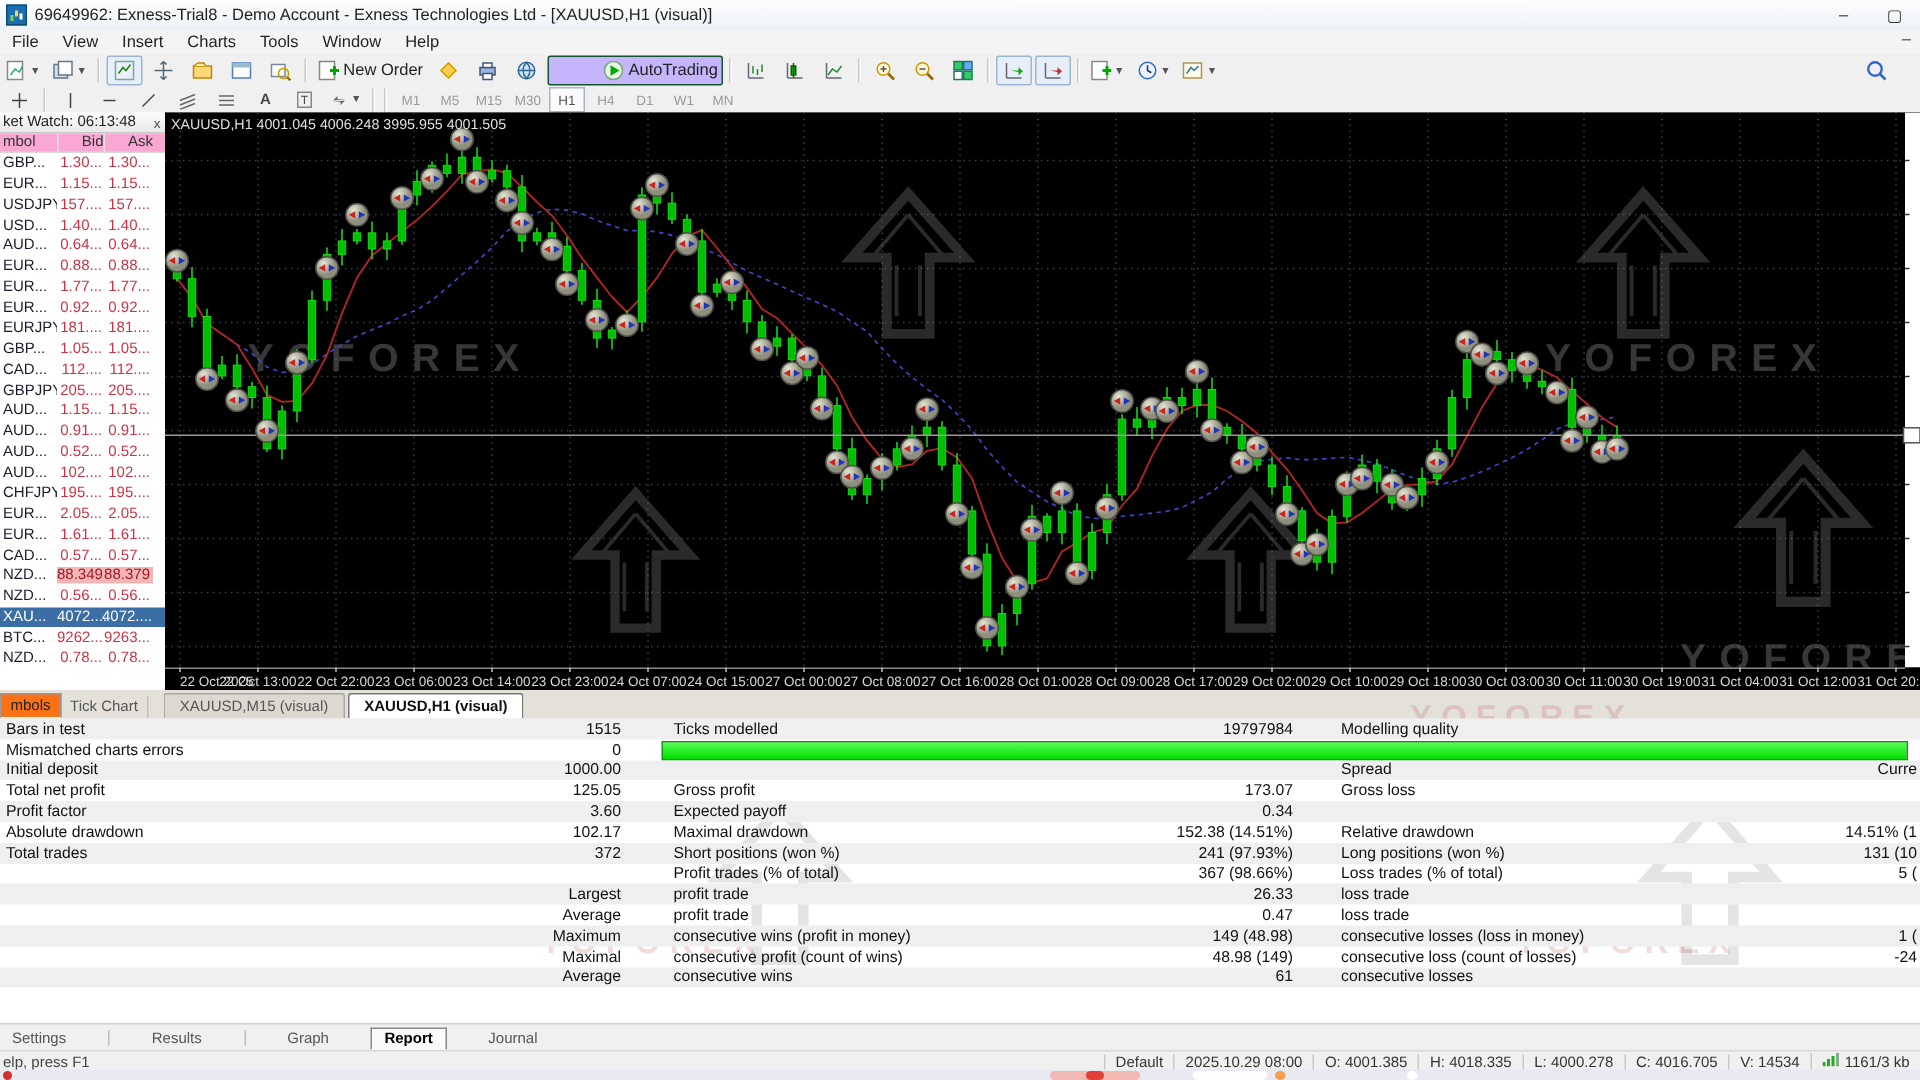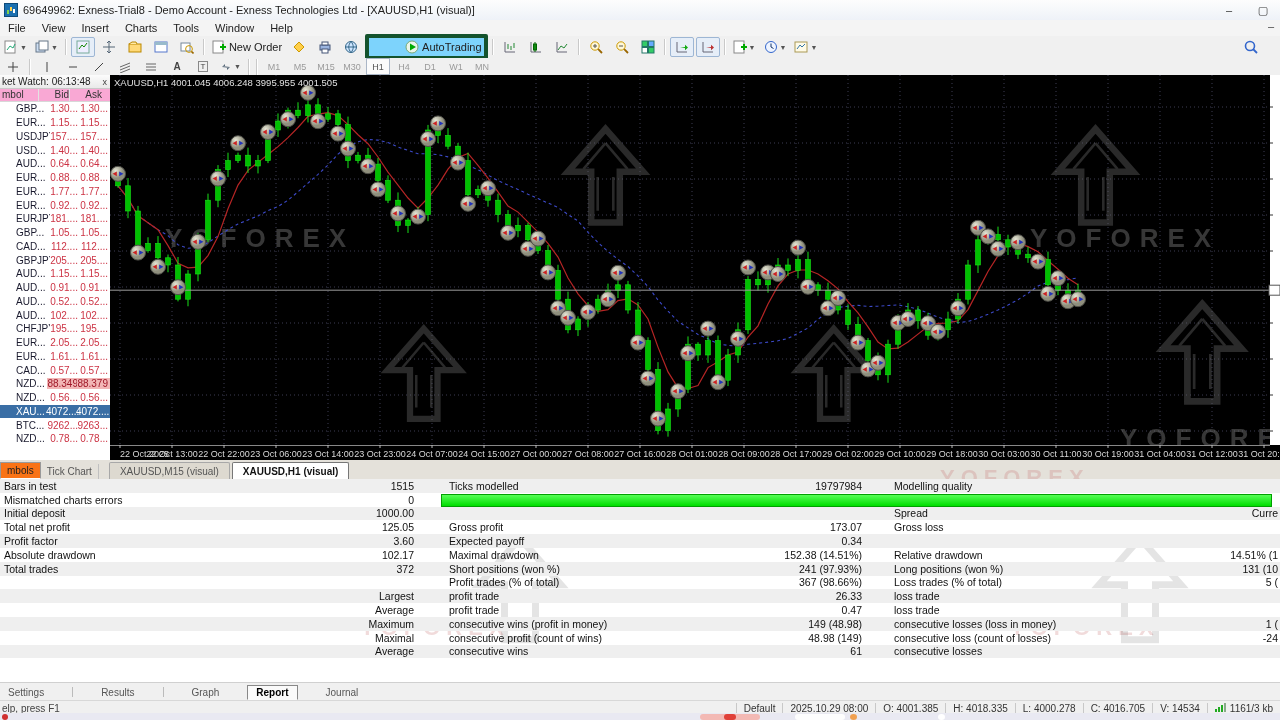--- a/index.html
+++ b/index.html
@@ -18,40 +18,40 @@
   
   #menubar{left:0;top:20px;width:1280px;height:16px;background:#f4f4f4;display:flex;align-items:center;font-size:11px;color:#222;}
   .menu-item{padding:1px 8px;}
   #menu-restore{position:absolute;right:6px;top:0;color:#444;font-size:11px;}
   
   #toolbar1{left:0;top:36px;width:1259px;height:22px;background:#f0f0f0;border-bottom:1px solid #e0e0e0;display:flex;align-items:center;}
   #toolbar2{left:0;top:58px;width:1280px;height:17px;background:#f0f0f0;display:flex;align-items:center;}
   .tb-btn{height:18px;min-width:18px;display:flex;align-items:center;justify-content:center;margin:0 1px;
     border:1px solid transparent;border-radius:2px;font-size:10px;color:#333;padding:0 2px;}
   .tb-btn.pressed{border:1px solid #9db6d4;background:#e6eef8;}
-  .tb-btn.framed{border:4px solid #14532d;background:#7dd3fc;padding-left:36px;}
+  .tb-btn.framed{border:1px solid #14532d;background:#c4b5fd;padding-left:36px;}
   .tb-sep{width:1px;height:16px;background:#c9c9c9;margin:0 3px;border-right:1px solid #fff;}
   .tb-label{font-size:11px;color:#222;margin-left:3px;white-space:nowrap;}
   .caret{font-size:7px;color:#555;margin-left:2px;}
   .tf-btn{height:15px;min-width:22px;display:flex;align-items:center;justify-content:center;
     font-size:9px;color:#9a9a9a;margin:0 1px;border:1px solid transparent;}
   .tf-btn.active{border:1px solid #aab6c6;background:#fbfbfb;color:#555;}
   svg.ic{display:block;}
   
   #mw{left:0;top:75px;width:110px;height:385px;background:#fff;border-right:1px solid #909090;}
   #mw-header{height:13px;background:linear-gradient(#fcfcfc,#e9e9e9);border-bottom:1px solid #c8c8c8;
     font-size:10px;color:#222;display:flex;align-items:center;padding-left:2px;justify-content:space-between;}
   #mw-close{margin-left:auto;margin-right:3px;font-size:9px;color:#444;}
   #mw-cols{height:12px;display:flex;font-size:10px;color:#333;border-bottom:1px solid #d8d8d8;background:#f9a8d4;}
   .mwc-sym{width:36px;padding-left:2px;}
   .mwc-bid{width:30px;text-align:right;border-left:1px solid #e2e2e2;}
   .mwc-ask{width:32px;text-align:right;border-left:1px solid #e2e2e2;padding-right:2px;}
   #mw-rows{height:344px;overflow:hidden;}
   .mw-row{height:13.76px;display:flex;font-size:10px;align-items:center;}
-  .mw-sym{width:36px;padding-left:16px;color:#1a1a2e;white-space:nowrap;overflow:hidden;}
+  .mw-sym{width:36px;padding-left:2px;color:#1a1a2e;white-space:nowrap;overflow:hidden;}
   .mw-bid,.mw-ask{width:30px;text-align:right;color:#cc3344;white-space:nowrap;}
   .mw-ask{width:32px;padding-right:2px;}
   .mw-row.selected{background:#3a6ea5;}
   .mw-row.selected .mw-sym,.mw-row.selected .mw-bid,.mw-row.selected .mw-ask{color:#fff;}
   .mw-row.hl .mw-bid,.mw-row.hl .mw-ask{background:#f2b6b6;color:#a01828;}
   
   #chart-wrap{left:110px;top:75px;width:1170px;height:385px;background:#000;}
   
   #doctabs{left:0;top:460px;width:1280px;height:19px;background:#e4e1da;border-bottom:1px solid #b8b8b8;display:flex;align-items:flex-end;font-size:10px;}
   .mwtab{height:15px;display:flex;align-items:center;padding:0 6px;color:#555;border-right:1px solid #c0c0c0;}

